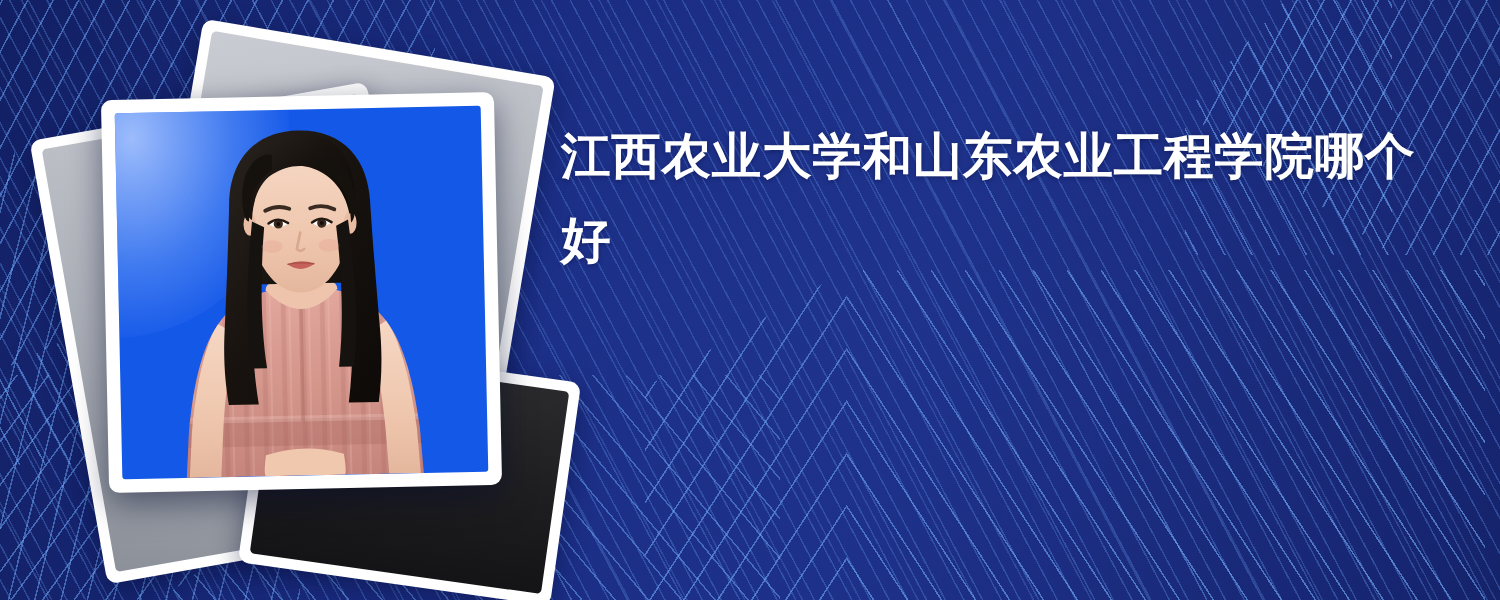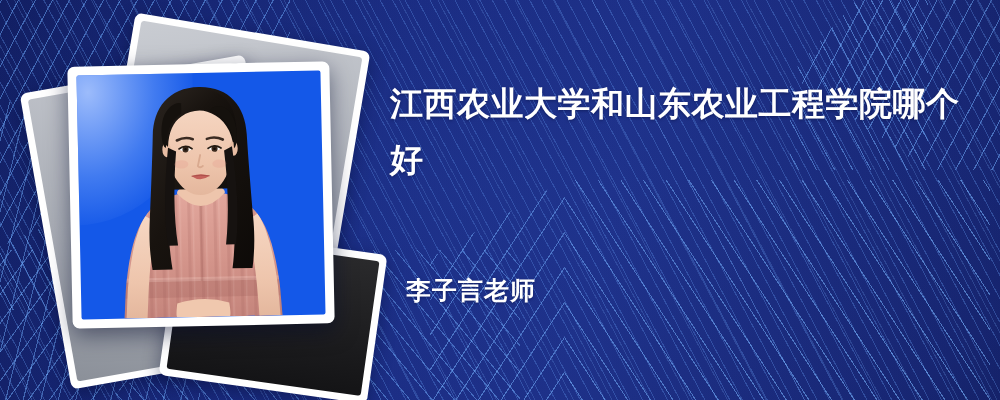--- a/index.html
+++ b/index.html
@@ -237,21 +237,21 @@
       rgba(180,205,255,0.85) 0%, rgba(120,165,250,0.45) 45%, rgba(20,88,232,0) 74%);
     border-bottom-right-radius: 120px;
   }
 
   
   .portrait { position: absolute; left: 0; top: 0; width: 100%; height: 100%; }
 
   
   .text-col {
     position: absolute;
-    left: 390px;
+    left: 374px;
     top: 0;
     width: 600px;
     height: 309px;
   }
   .headline {
     position: absolute;
     top: 76px;
     left: 0;
     width: 580px;
     color: #ffffff;
@@ -452,17 +452,16 @@
           <ellipse cx="103" cy="91" rx="7" ry="4.2" fill="rgba(226,148,134,0.25)"></ellipse>
           <ellipse cx="141" cy="91" rx="7" ry="4.2" fill="rgba(226,148,134,0.25)"></ellipse>
         </svg>
       </div>
     </div>
   </div>
 
   <div class="text-col">
     <div class="headline">江西农业大学和山东农业工程学院哪个好</div>
 
-    <div class="author-name">李子言老师</div>
 
   </div>
 
 </div>
 
 </body></html>

